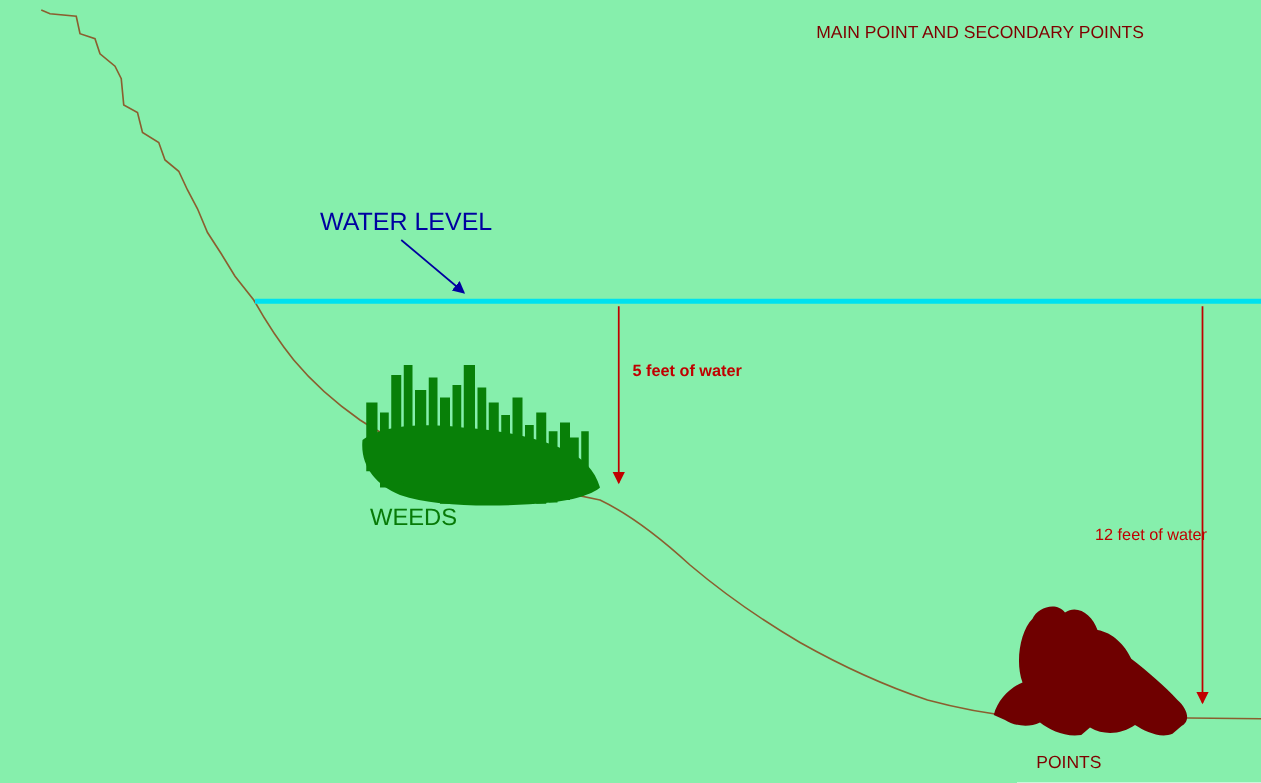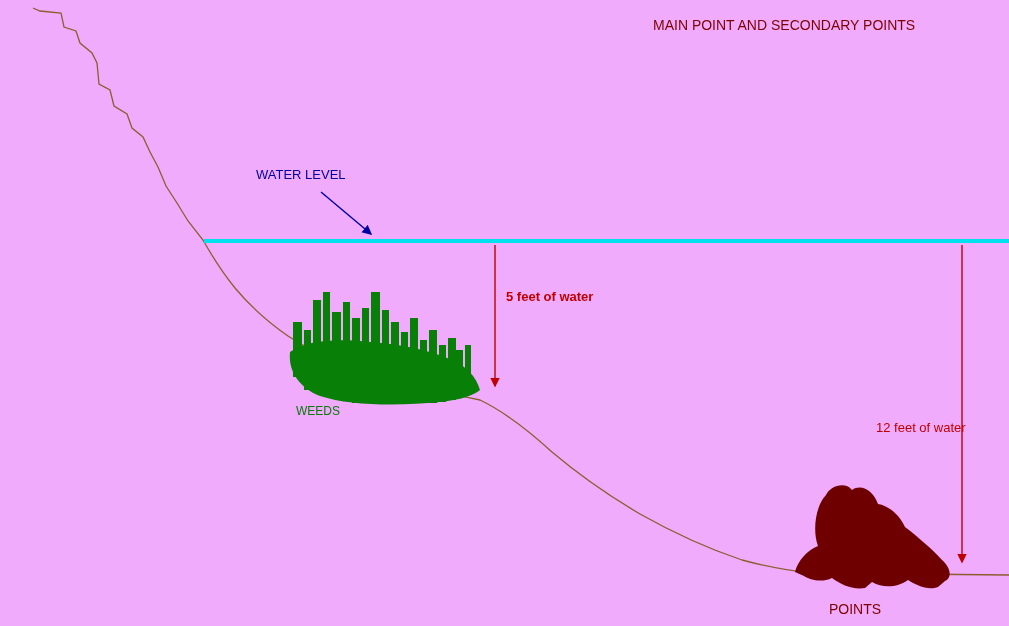--- a/index.html
+++ b/index.html
@@ -1,28 +1,28 @@
 <!DOCTYPE html>
 <html><head>
 <meta charset="utf-8">
 <style>
   html,body{margin:0;padding:0;background:#fff;}
   .canvas{
     position:relative;
     width:1009px;height:626px;
-    background:#f0abfc;
+    background:#86efac;
     font-family:"Liberation Sans", sans-serif;
     overflow:hidden;
   }
   .diagram-svg{position:absolute;left:0;top:0;}
   .label{position:absolute;white-space:nowrap;line-height:1;}
   .title{color:#7f0000;font-size:14px;}
-  .water-level{color:#0000a0;font-size:13px;}
+  .water-level{color:#0000a0;font-size:20px;}
   .depth{color:#c00000;font-size:13px;}
-  .weeds-label{color:#077a07;font-size:12px;}
+  .weeds-label{color:#077a07;font-size:19px;}
   .stump-label{color:#7f0000;font-size:14px;}
 </style>
 </head>
 <body>
 
 <div class="canvas">
 
   <svg class="diagram-svg" width="1009" height="626" viewBox="0 0 1009 626">
     <defs>
       <marker id="arrow-red" markerWidth="9" markerHeight="9" refX="6" refY="3.5" orient="auto">

